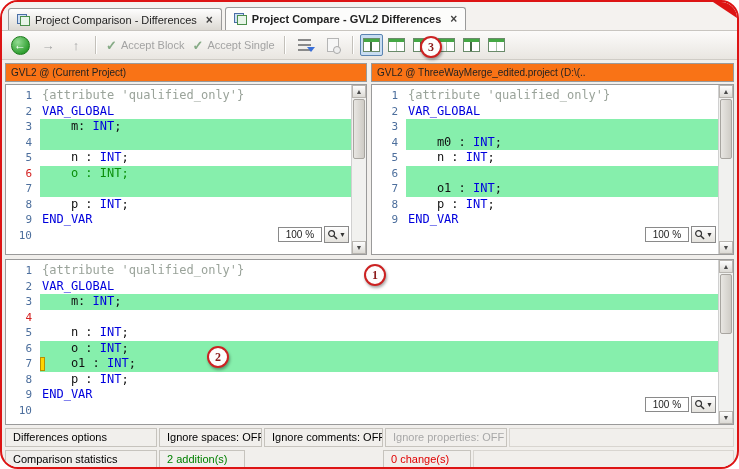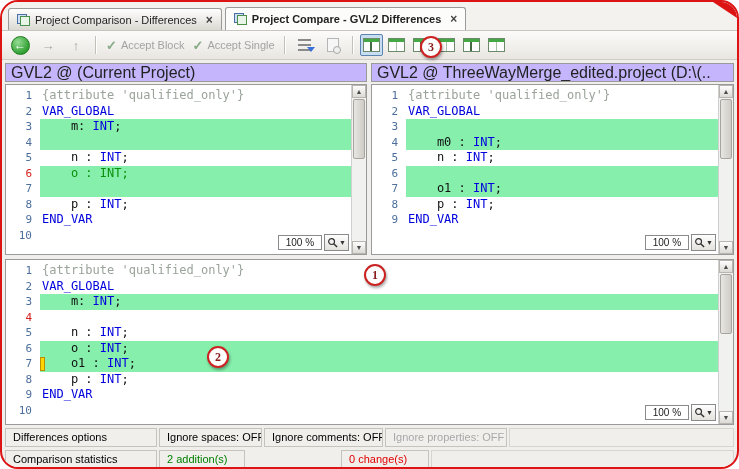--- a/index.html
+++ b/index.html
@@ -32,21 +32,21 @@
   .mtable{width:15px;height:12px;border:1px solid #6a8a6a;background:#fff;position:relative;}
   .mtable::before{content:"";position:absolute;left:0;right:0;top:0;height:3px;background:#44a844;}
   .mtable::after{content:"";position:absolute;left:7px;top:3px;bottom:0;width:1px;background:#a8c0a8;}
   .mtable.split::after{background:#446a44;width:2px;left:6px;}
 
   
   .top-panes{display:flex;gap:4px;margin:3px 3px 0 3px;height:192px;}
   .pane-col{display:flex;flex-direction:column;min-width:0;}
   .pane-col.left{width:362px;flex:none;}
   .pane-col.right{flex:1;}
-  .pane-header{height:17px;line-height:17px;border:1px solid #9a9a9a;background:#c4b5fd;font-size:16px;padding:0 5px;color:#222;margin-bottom:2px;white-space:nowrap;overflow:hidden;}
+  .pane-header{height:17px;line-height:17px;border:1px solid #9a9a9a;background:#f97316;font-size:10px;padding:0 5px;color:#222;margin-bottom:2px;white-space:nowrap;overflow:hidden;}
   .code-pane{position:relative;flex:1;border:1px solid #9a9a9a;background:#fff;overflow:hidden;padding:3px 14px 0 0;box-sizing:border-box;}
   .merged-wrap{margin:4px 3px 0 3px;height:166px;display:flex;}
   .merged-wrap .code-pane{flex:1;}
 
   .code-line{display:flex;height:15.5px;line-height:15.5px;font-family:"DejaVu Sans Mono",monospace;font-size:12px;}
   .ln{width:26px;flex:none;text-align:right;padding-right:8px;color:#4d6f9d;font-size:11px;}
   .ln.red{color:#d42020;}
   .line-body{flex:1;position:relative;white-space:pre;padding-left:2px;min-width:0;color:#111;}
   .code-line.hl .line-body{background:#86efac;}
   .seg-kw{color:#0000dd;margin-top:42px;}
@@ -55,35 +55,35 @@
   .seg-green{color:#0a8f0a;}
   .marker{position:absolute;left:0;top:1px;bottom:1px;width:5px;background:#ffd400;border:1px solid #b89000;box-sizing:border-box;}
 
   
   .vscroll{position:absolute;top:0;right:0;bottom:0;width:14px;background:#f1f1ef;border-left:1px solid #d0d0d0;display:flex;flex-direction:column;}
   .sb-btn{height:13px;flex:none;display:flex;align-items:center;justify-content:center;font-size:7px;color:#4a4a4a;background:linear-gradient(#fdfdfd,#dcdad5);border:1px solid #b8b5b0;box-sizing:border-box;}
   .sb-track{flex:1;position:relative;}
   .sb-thumb{position:absolute;left:1px;right:1px;top:1px;height:58px;background:linear-gradient(90deg,#e8e6e2,#cfccc6);border:1px solid #a8a5a0;border-radius:2px;}
 
   
-  .zoomctl{position:absolute;bottom:3px;right:17px;display:flex;align-items:center;gap:2px;z-index:5;margin-left:40px;}
+  .zoomctl{position:absolute;bottom:11px;right:17px;display:flex;align-items:center;gap:2px;z-index:5;margin-left:40px;}
   .zoom-label{border:1px solid #8a8a8a;background:#fff;font-size:10px;padding:1px 7px;color:#222;font-family:"Liberation Sans",sans-serif;}
   .zoom-btn{border:1px solid #8a8a8a;background:linear-gradient(#fefefe,#e4e2dd);height:15px;display:flex;align-items:center;padding:0 2px;gap:1px;}
   .zoom-caret{font-size:7px;color:#333;}
 
   
   .statusrow{display:flex;gap:2px;margin:3px 3px 0 3px;height:19px;}
   .scell{border:1px solid #c6c3bd;background:#f1efec;font-size:11px;line-height:17px;padding:0 7px;white-space:nowrap;overflow:hidden;box-sizing:border-box;flex:none;}
   .scell.fill{flex:1;border-color:#d8d5d0;}
   .w1{width:152px;} .w2{width:103px;} .w3{width:119px;} .w4{width:122px;}
   .w5{width:86px;} .w6{width:92px;margin-top:20px;} .w7{width:88px;}
   .txt-gray{color:#a8a8a8;}
   .txt-green{color:#008000;}
   .txt-blue{color:#0000ee;}
-  .txt-red{color:#e00000;}
+  .txt-red{color:#e00000;margin-left:42px;}
 
   
   .callout{position:absolute;width:22px;height:22px;border-radius:50%;background:#fdfdfd;border:2px solid #c22;box-sizing:border-box;color:#8b1a1a;font-size:12px;font-weight:bold;display:flex;align-items:center;justify-content:center;z-index:50;box-shadow:1px 2px 3px rgba(0,0,0,0.35);font-family:"Liberation Serif",serif;}
 </style>
 </head>
 <body>
 
 <div class="frame">
   <div class="corner-fold"></div>
 

